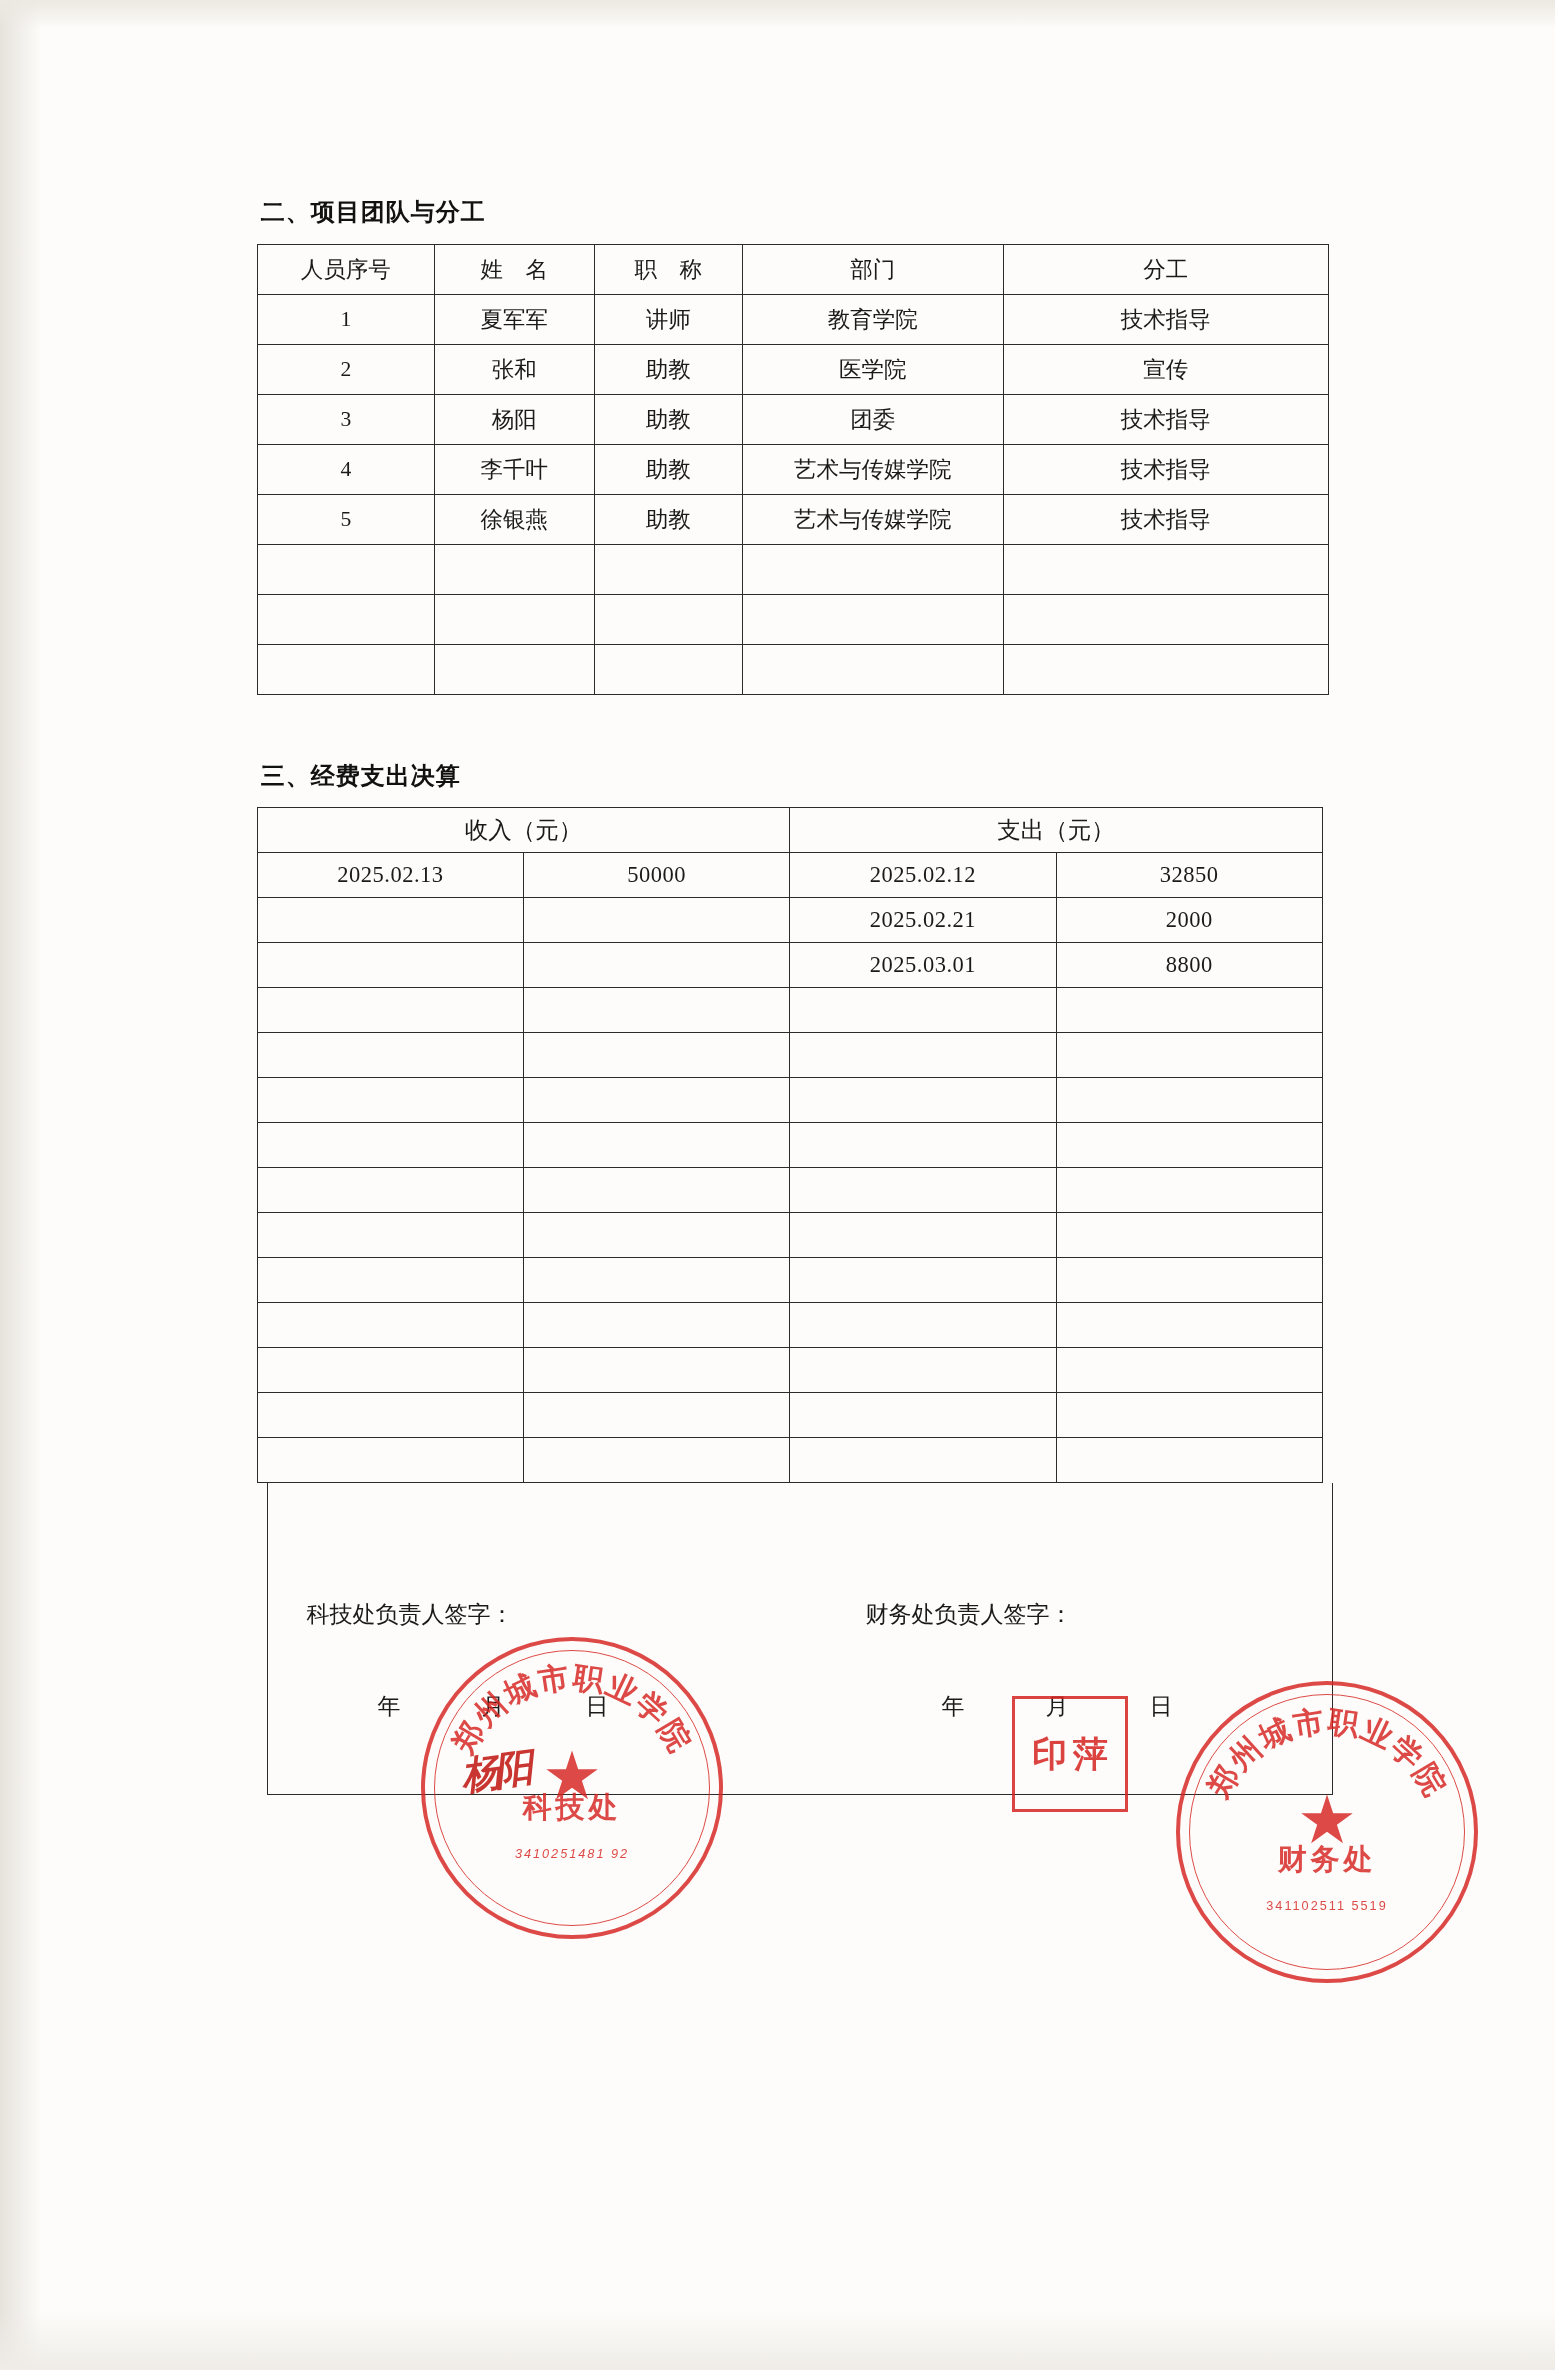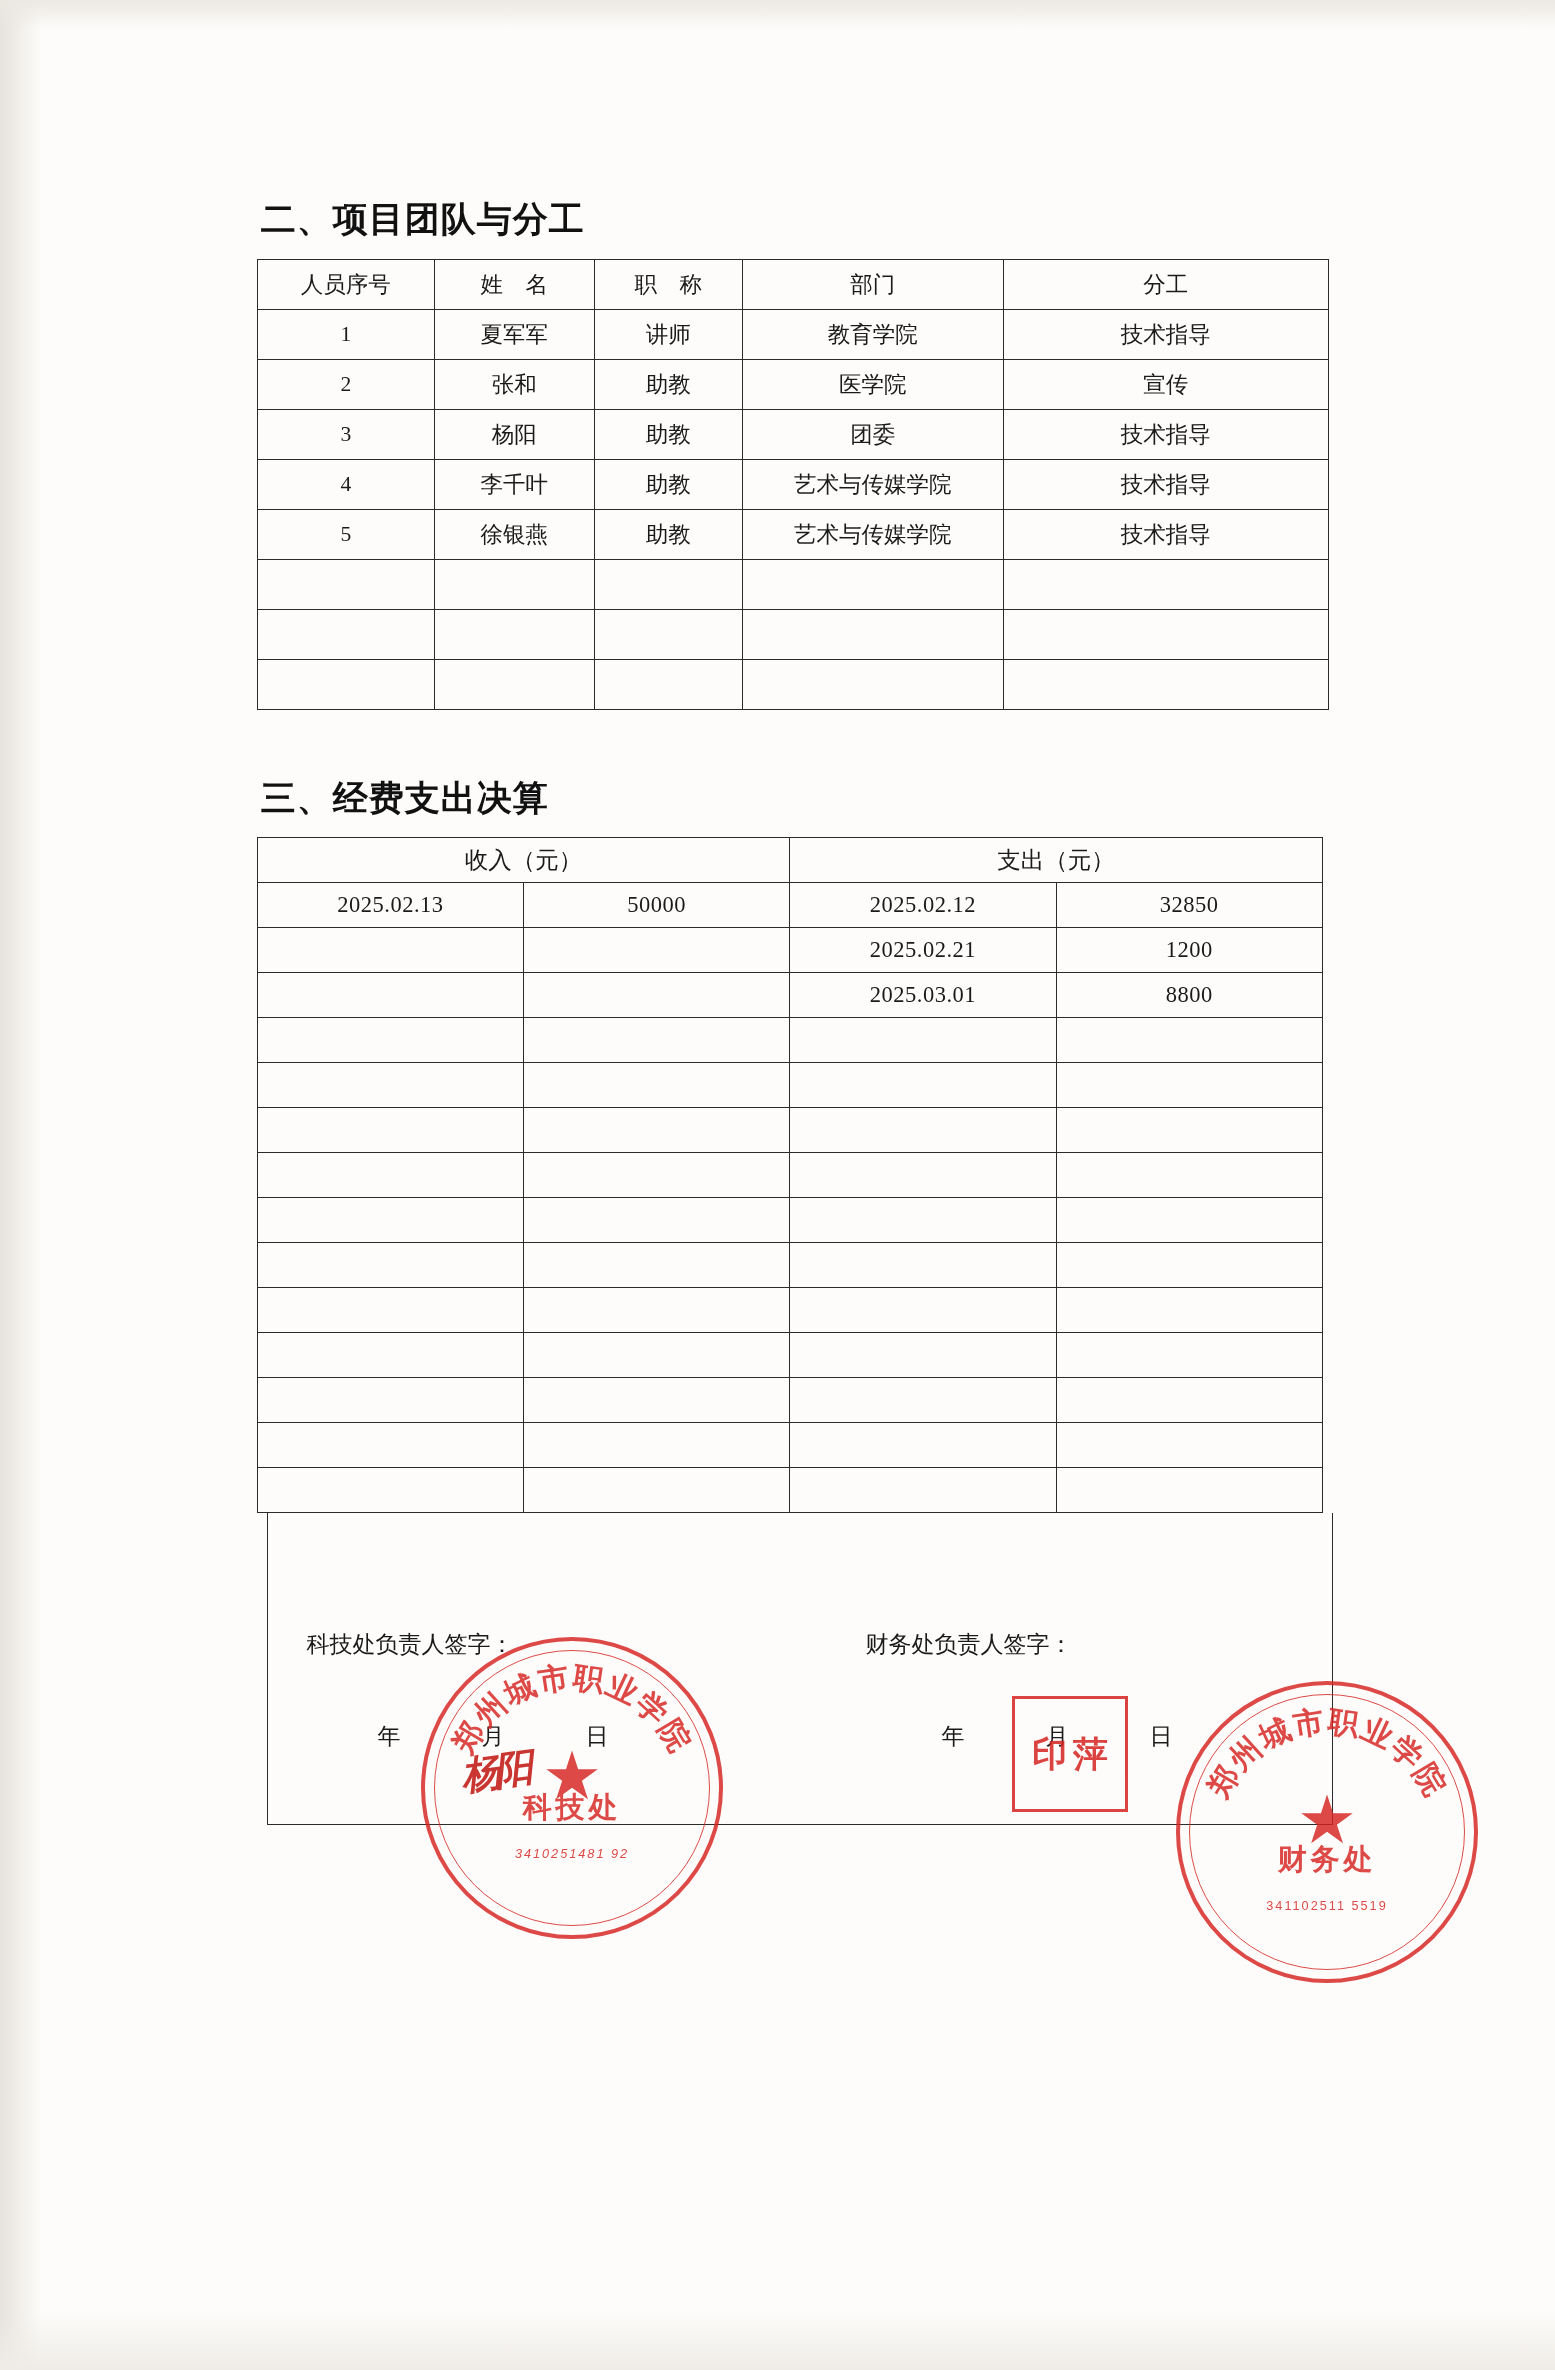--- a/index.html
+++ b/index.html
@@ -45,21 +45,21 @@
   .content {
     position: absolute;
     left: 247px;
     top: 196px;
     width: 1078px;
   }
 
   .section-title {
     font-family: "DejaVu Sans", sans-serif;
     font-weight: bold;
-    font-size: 35px;
+    font-size: 24px;
     letter-spacing: 1px;
     margin: 0 0 15.7px 13.7px;
     color: #111;
   }
 
   table {
     border-collapse: collapse;
     table-layout: fixed;
     background: transparent;
   }
@@ -333,21 +333,21 @@
           <tr>
             <td class="b0 numcell">2025.02.13</td>
             <td class="b1 numcell">50000</td>
             <td class="b2 numcell">2025.02.12</td>
             <td class="b3 numcell">32850</td>
           </tr>
           <tr>
             <td class="b0 numcell"></td>
             <td class="b1 numcell"></td>
             <td class="b2 numcell">2025.02.21</td>
-            <td class="b3 numcell">1200</td>
+            <td class="b3 numcell">2000</td>
           </tr>
           <tr>
             <td class="b0 numcell"></td>
             <td class="b1 numcell"></td>
             <td class="b2 numcell">2025.03.01</td>
             <td class="b3 numcell">8800</td>
           </tr>
           <tr class="empty">
             <td class="b0"></td>
             <td class="b1"></td>

